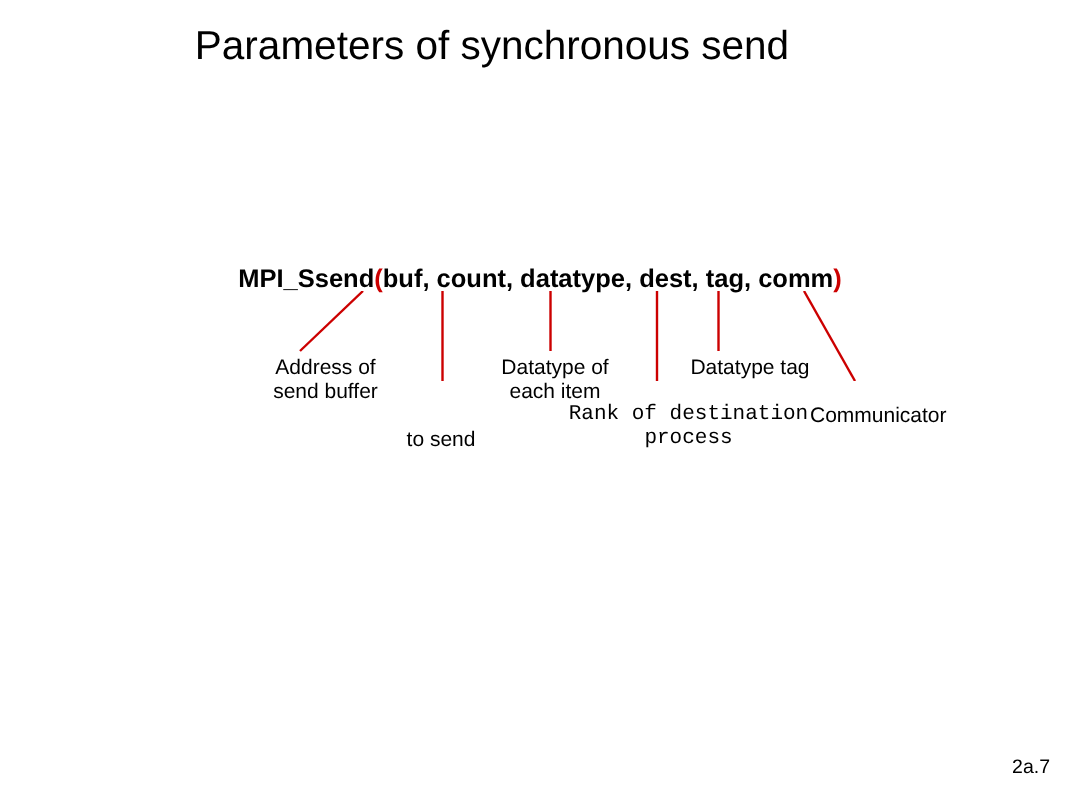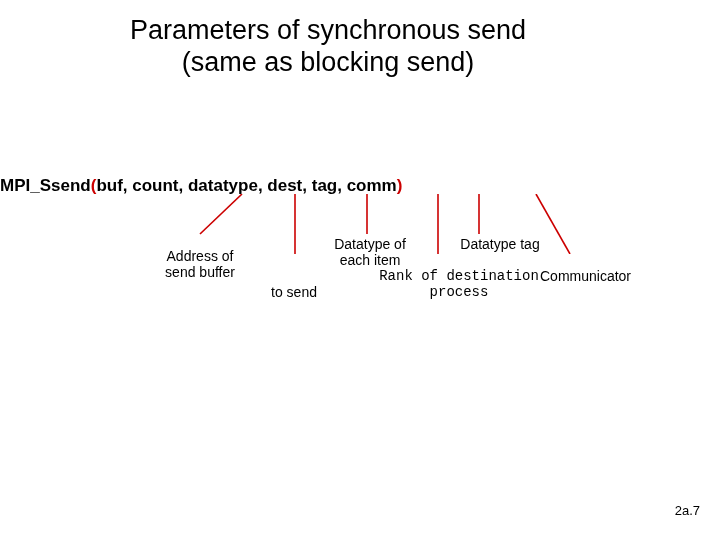--- a/index.html
+++ b/index.html
@@ -20,21 +20,21 @@
     width: 656px;
     text-align: center;
     font-size: 27px;
     line-height: 1.2;
   }
   .sig {
     position: absolute;
     top: 176px;
     left: 0;
     width: 720px;
-    text-align: left;
+    text-align: center;
     font-size: 17px;
     font-weight: bold;
   }
   .sig-open  { color: #cc0000; }
   .sig-args  { color: #000; }
   .sig-close { color: #cc0000; }
   svg.lines {
     position: absolute;
     top: 194px;
     left: 0;
@@ -58,37 +58,36 @@
     bottom: 22px;
     font-size: 13px;
     margin-top: 16px;
   }
 </style>
 </head>
 <body>
 
 <div class="title">
   <span>Parameters of synchronous send</span><br>
-  <span>(same as blocking send)</span>
 </div>
 
 <div class="sig">
   <span>MPI_Ssend</span><span class="sig-open">(</span><span class="sig-args">buf, count, datatype, dest, tag, comm</span><span class="sig-close">)</span>
 </div>
 
 <svg class="lines" viewBox="0 0 720 60" preserveAspectRatio="none">
         <line x1="242" y1="0" x2="200" y2="40"></line>
       <line x1="295" y1="0" x2="295" y2="60"></line>
    <line x1="367" y1="0" x2="367" y2="40"></line>
        <line x1="438" y1="0" x2="438" y2="60"></line>
         <line x1="479" y1="0" x2="479" y2="40"></line>
        <line x1="536" y1="0" x2="570" y2="60"></line>
 </svg>
 
-<div class="label" style="left:130px; top:236px; width:140px;margin-top:12px;">
+<div class="label" style="left:147px; top:236px; width:140px;">
   <span>Address of</span><br>
   <span>send buffer</span>
 </div>
 <div class="label" style="left:310px; top:236px; width:120px;">
   <span>Datatype of</span><br>
   <span>each item</span>
 </div>
 <div class="label" style="left:440px; top:236px; width:120px;">
   <span>Datatype tag</span>
 </div>

